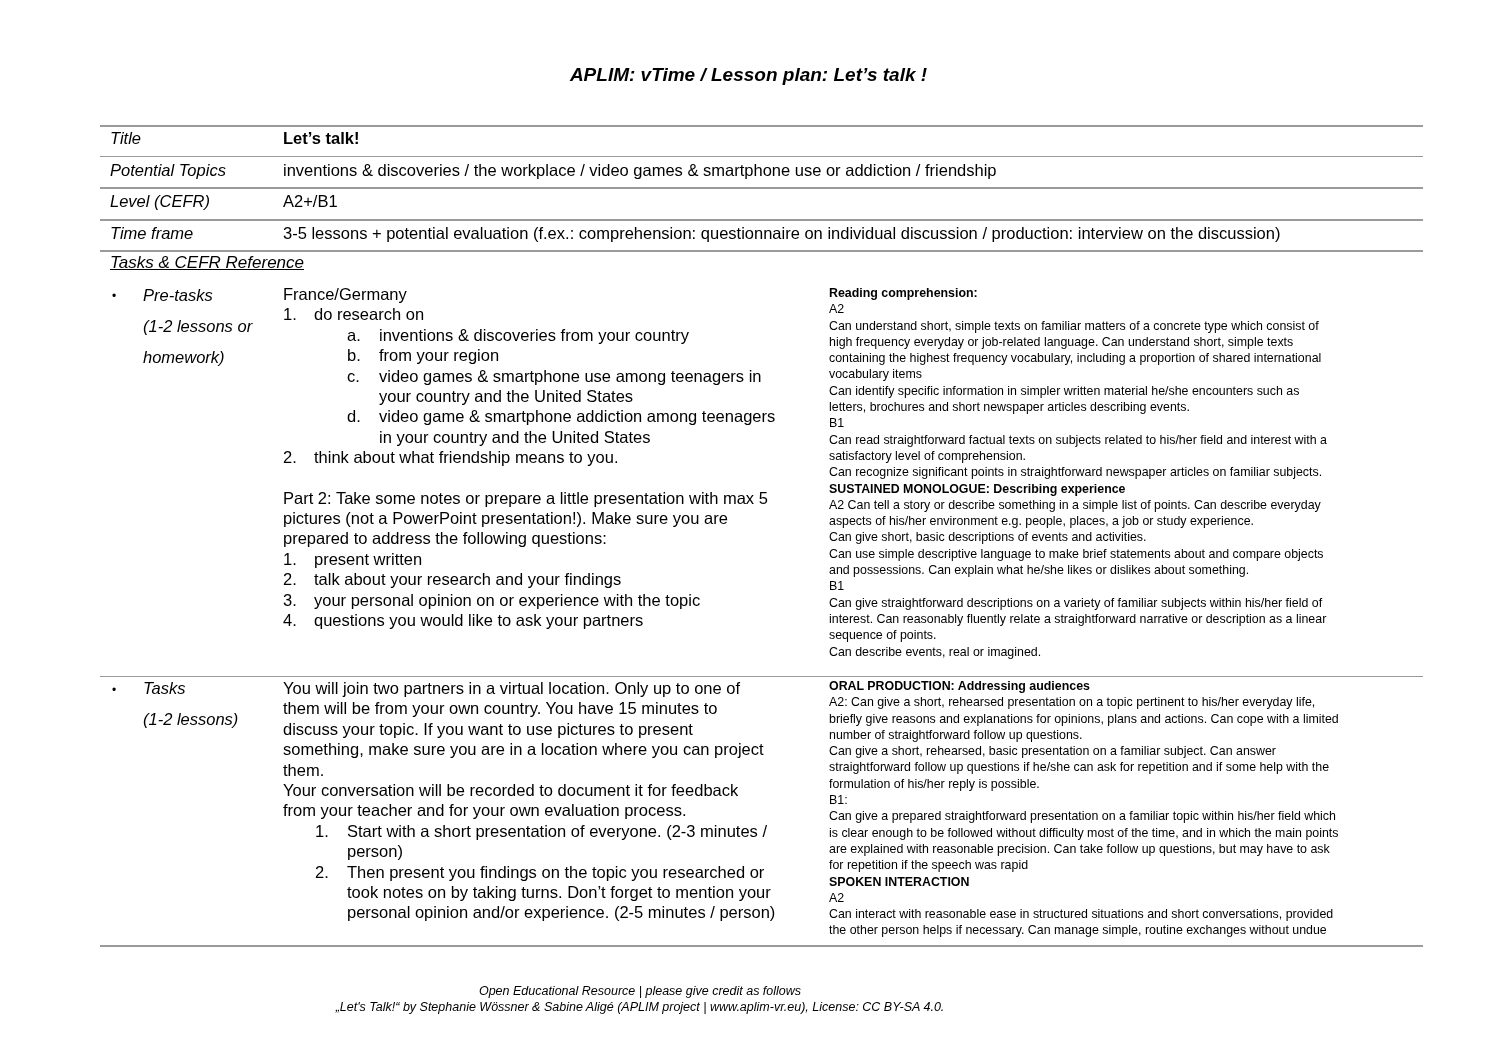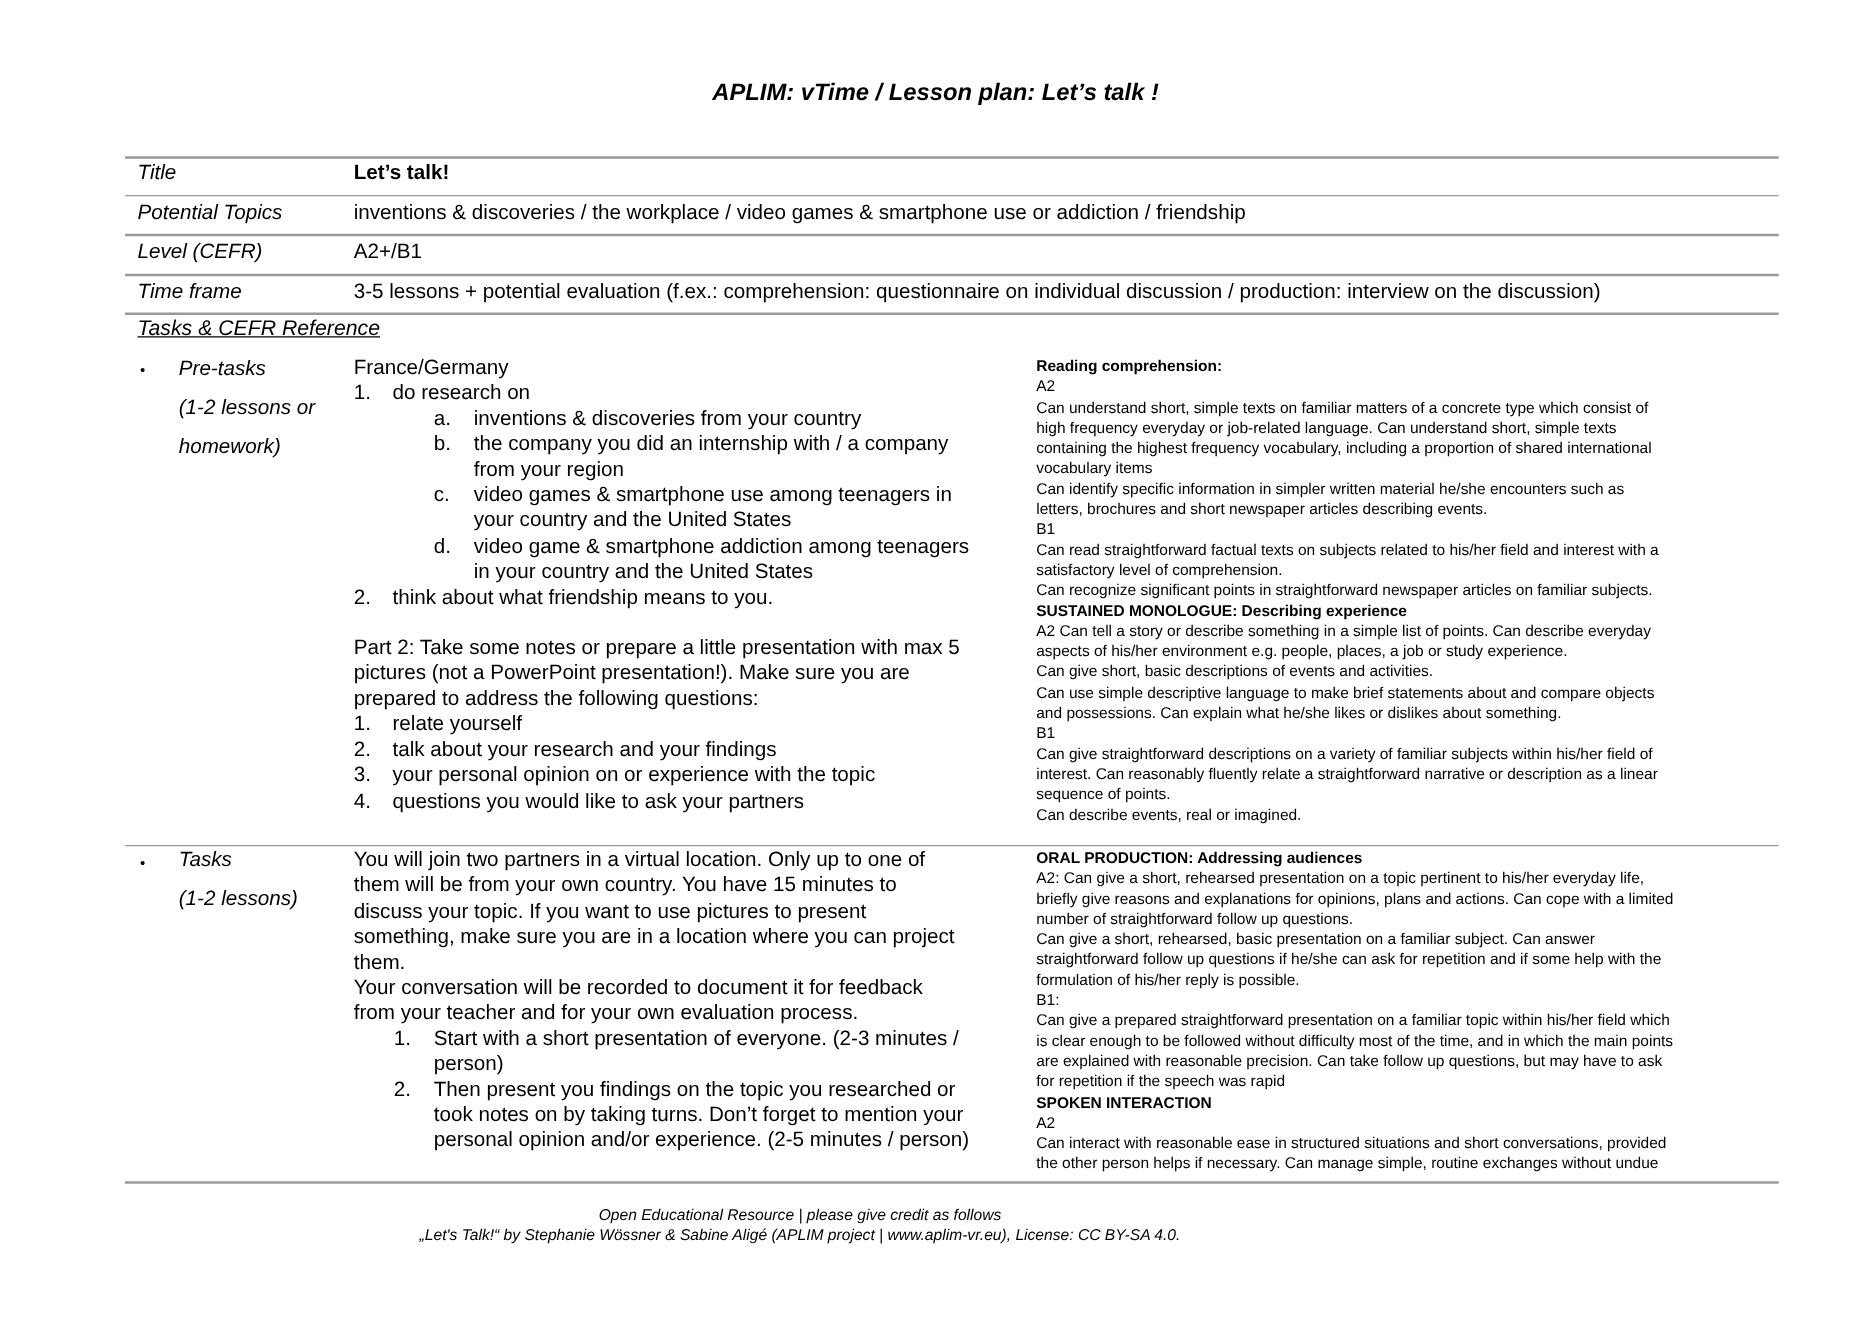--- a/index.html
+++ b/index.html
@@ -26,21 +26,21 @@
   .col-mid .gap { height: 20px; }
   .ol-item { position: relative; padding-left: 31px; }
   .ol-item .num { position: absolute; left: 0; }
   .sub-item { position: relative; padding-left: 96px; }
   .sub-item .num { position: absolute; left: 64px; }
   .task-step { position: relative; padding-left: 64px; }
   .task-step .num { position: absolute; left: 32px; }
   .col-right { position: absolute; left: 829px; width: 590px; font-size: 12.4px; line-height: 16.3px; }
   .col-right p { margin: 0; }
   .col-right .h { font-weight: bold; }
-  .footer { position: absolute; left: 0; width: 1280px; text-align: center; font-size: 12.5px; font-style: italic; line-height: 16px; }
+  .footer { position: absolute; left: 0; width: 1280px; text-align: center; font-size: 12.5px; font-style: italic; line-height: 16px; margin-top: 19px; }
 </style>
 </head>
 <body>
 
 <div class="doc-title">APLIM: vTime / Lesson plan: Let’s talk !</div>
 
 <div class="hr" style="top:125px;height:2px;"></div>
 <div class="hr" style="top:156px;height:1px;"></div>
 <div class="hr" style="top:187px;height:2px;"></div>
 <div class="hr" style="top:219px;height:2px;"></div>
@@ -79,21 +79,20 @@
   <div class="ol-item">
     <span class="num">1.</span>
     <span>do research on</span>
   </div>
   <div class="sub-item">
     <span class="num">a.</span>
     <div>inventions &amp; discoveries from your country</div>
   </div>
   <div class="sub-item">
     <span class="num">b.</span>
-    <div>the company you did an internship with / a company</div>
     <div>from your region</div>
   </div>
   <div class="sub-item">
     <span class="num">c.</span>
     <div>video games &amp; smartphone use among teenagers in</div>
     <div>your country and the United States</div>
   </div>
   <div class="sub-item">
     <span class="num">d.</span>
     <div>video game &amp; smartphone addiction among teenagers</div>
@@ -102,21 +101,21 @@
   <div class="ol-item">
     <span class="num">2.</span>
     <span>think about what friendship means to you.</span>
   </div>
   <div class="gap"></div>
   <p>Part 2: Take some notes or prepare a little presentation with max 5</p>
   <p>pictures (not a PowerPoint presentation!). Make sure you are</p>
   <p>prepared to address the following questions:</p>
   <div class="ol-item">
     <span class="num">1.</span>
-    <span>relate yourself</span>
+    <span>present written</span>
   </div>
   <div class="ol-item">
     <span class="num">2.</span>
     <span>talk about your research and your findings</span>
   </div>
   <div class="ol-item">
     <span class="num">3.</span>
     <span>your personal opinion on or experience with the topic</span>
   </div>
   <div class="ol-item">

